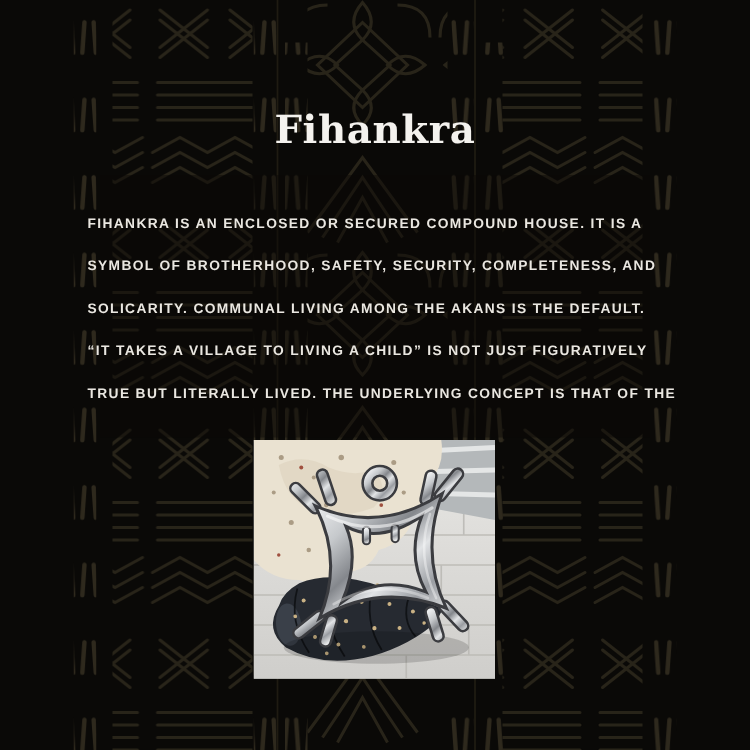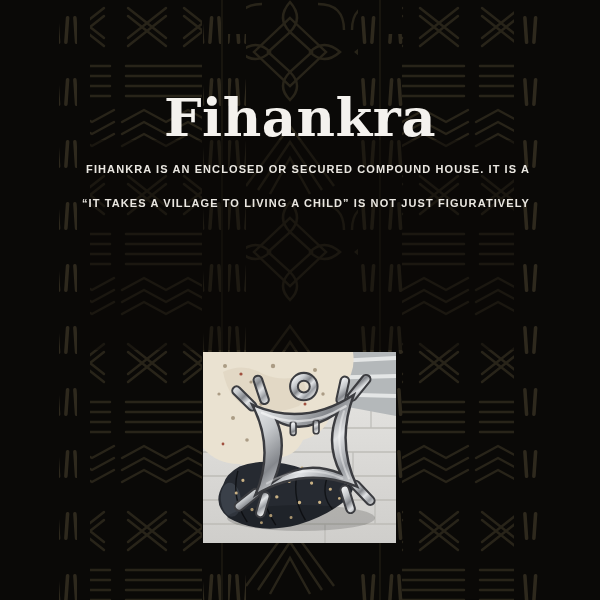--- a/index.html
+++ b/index.html
@@ -6,26 +6,26 @@
   .stage{
     position:relative;width:600px;height:600px;overflow:hidden;
     background:#0a0907;
     font-family:"Liberation Sans", sans-serif;
   }
   .bg{position:absolute;left:0;top:0;width:600px;height:600px;}
   .title{
     position:absolute;left:0;top:86px;width:600px;margin:0;
     text-align:center;
     font-family:"DejaVu Serif","Liberation Serif",serif;
-    font-weight:700;font-size:53px;letter-spacing:0.5px;
+    font-weight:700;font-size:31px;letter-spacing:0.5px;
     color:#f4f2ee;
   }
   .body-text{
-    position:absolute;left:50%;top:152px;transform:translateX(-50%);
-    width:460px;text-align:right;
+    position:absolute;left:50%;top:162px;transform:translateX(-50%);
+    width:460px;text-align:left;
   }
   .body-line{
     white-space:nowrap;
     font-size:11px;font-weight:700;letter-spacing:1.1px;
     line-height:34px;height:34px;
     color:#eae7e1;
   }
   .photo{
     position:absolute;left:203px;top:352px;width:193px;height:191px;
     margin:0;overflow:hidden;background:#d8d7d4;
@@ -86,21 +86,24 @@
       <rect x="523" y="0" width="18" height="600" fill="url(#bars)"></rect>
     </g>
 
     <rect x="80" y="140" width="440" height="210" fill="#0a0907" opacity="0.45"></rect>
   </svg>
 
   <h1 class="title">Fihankra</h1>
 
   <div class="body-text">
     <div class="body-line">FIHANKRA IS AN ENCLOSED OR SECURED COMPOUND HOUSE. IT IS A</div>
+    <div class="body-line">SYMBOL OF BROTHERHOOD, SAFETY, SECURITY, COMPLETENESS, AND</div>
+    <div class="body-line">SOLICARITY.  COMMUNAL LIVING AMONG THE AKANS IS THE DEFAULT.</div>
     <div class="body-line">“IT TAKES A VILLAGE TO LIVING A CHILD” IS NOT JUST FIGURATIVELY</div>
+    <div class="body-line">TRUE BUT LITERALLY LIVED. THE UNDERLYING CONCEPT IS THAT OF THE</div>
   </div>
 
   <figure class="photo" role="img" aria-label="Silver Fihankra adinkra symbol pendant with forked corners and top ring, resting on a dark spotted cone seashell beside white coral on a white brick background">
     <svg viewBox="0 0 193 191" aria-hidden="true">
       <defs>
         <linearGradient id="wall" x1="0" y1="0" x2="0" y2="1">
           <stop offset="0" stop-color="#e9e8e5"></stop>
           <stop offset="1" stop-color="#cfcecb"></stop>
         </linearGradient>
         <linearGradient id="silv" x1="0" y1="0" x2="1" y2="1">

